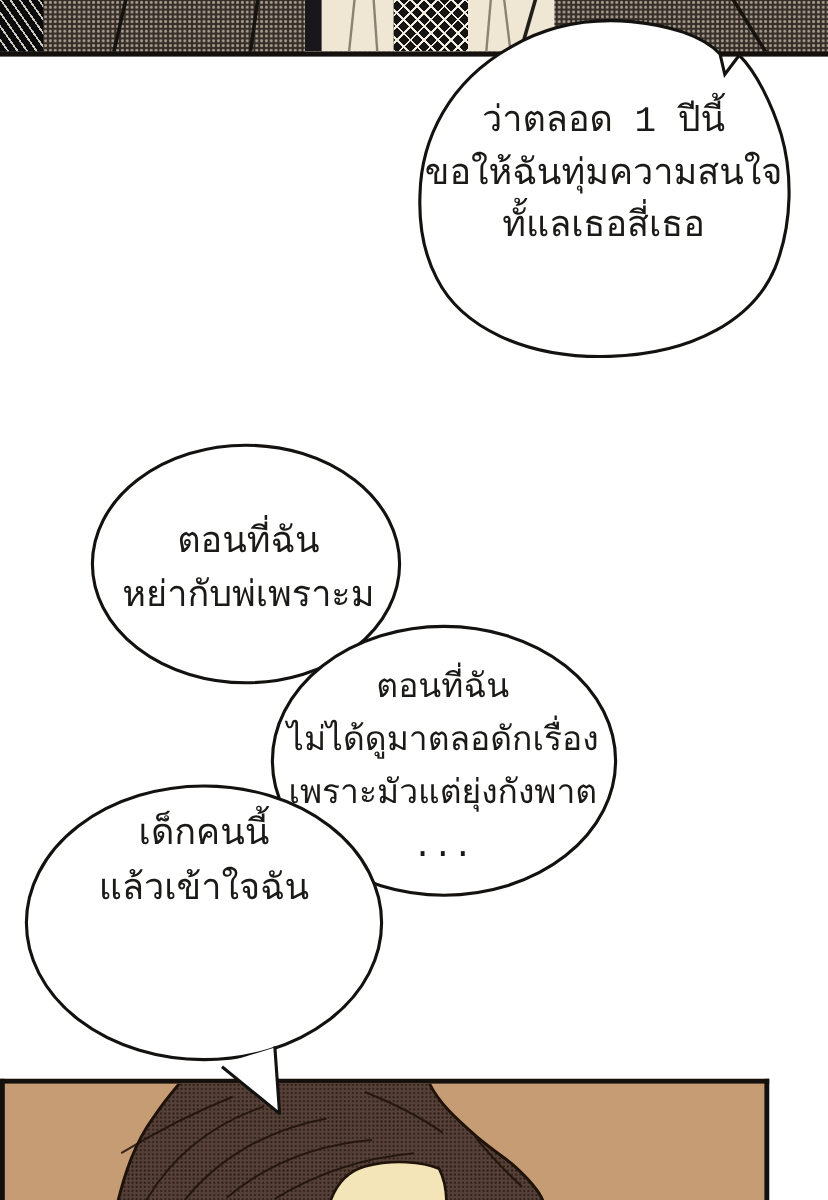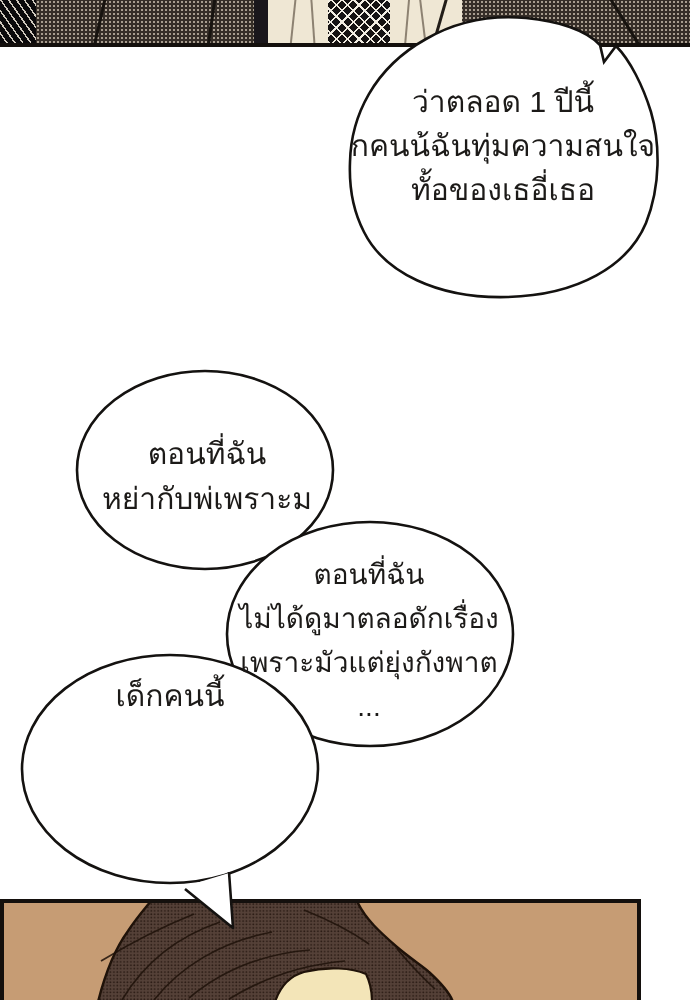--- a/index.html
+++ b/index.html
@@ -6,21 +6,21 @@
     --ink:#141210; --panel-border:#14100d;
     --halftone-base:#362e28; --halftone-dot:#a89d8f;
     --shirt:#efe7d4; --shirt-line:#8d8272;
     --tie-base:#161313; --tie-line:#f2ede2;
     --tan:#c69c74; --hair-base:#554138; --hair-dot:#2a1b14; --hair-outline:#1f1209;
     --skin:#f3e5b8; --bubble-fill:#ffffff; --text:#1c1a18;
   }
   html,body{margin:0;padding:0;}
   #page{
     position:relative; width:690px; height:1000px; background:#ffffff;
-    overflow:hidden; font-family:Liberation Sans, sans-serif;
+    overflow:hidden; font-family:Liberation Mono, monospace;
   }
   
   #top-panel{
     position:absolute; left:0; top:0; width:690px; height:47px;
     box-sizing:border-box; border-bottom:4px solid var(--panel-border);
     background:
       radial-gradient(var(--halftone-dot) 1px, transparent 1.4px),
       var(--halftone-base);
     background-size:4px 4px;
     z-index:1; overflow:hidden;
@@ -140,30 +140,31 @@
     <ellipse class="bubble-shape" cx="205" cy="470" rx="128" ry="99"></ellipse>
     <ellipse class="bubble-shape" cx="370" cy="634" rx="143" ry="112"></ellipse>
     <ellipse class="bubble-shape" cx="170" cy="769" rx="148" ry="114"></ellipse>
 
     <path class="bubble-fill-only" d="M 183,887 L 233,928 L 229,873 Z"></path>
     <path class="bubble-edge" d="M 185,889 L 233,928 L 229,872"></path>
   </svg>
 
   <div class="btxt" id="b1-text">
     <div>ว่าตลอด 1 ปีนี้</div>
-    <div>กคนน้ฉันทุ่มความสนใจ</div>
-    <div>ทั้อของเธอี่เธอ</div>
+    <div>ขอให้ฉันทุ่มความสนใจ</div>
+    <div>ทั้แลเธอสี่เธอ</div>
   </div>
   <div class="btxt" id="b2-text">
     <div>ตอนที่ฉัน</div>
     <div>หย่ากับพ่เพราะม</div>
   </div>
   <div class="btxt" id="b3-text">
     <div>ตอนที่ฉัน</div>
     <div>ไม่ได้ดูมาตลอดักเรื่อง</div>
     <div>เพราะมัวแต่ยุ่งกังพาต</div>
     <div>...</div>
   </div>
   <div class="btxt" id="b4-text">
     <div>เด็กคนนี้</div>
+    <div>แล้วเข้าใจฉัน</div>
   </div>
 
 </div>
 
 </body></html>

